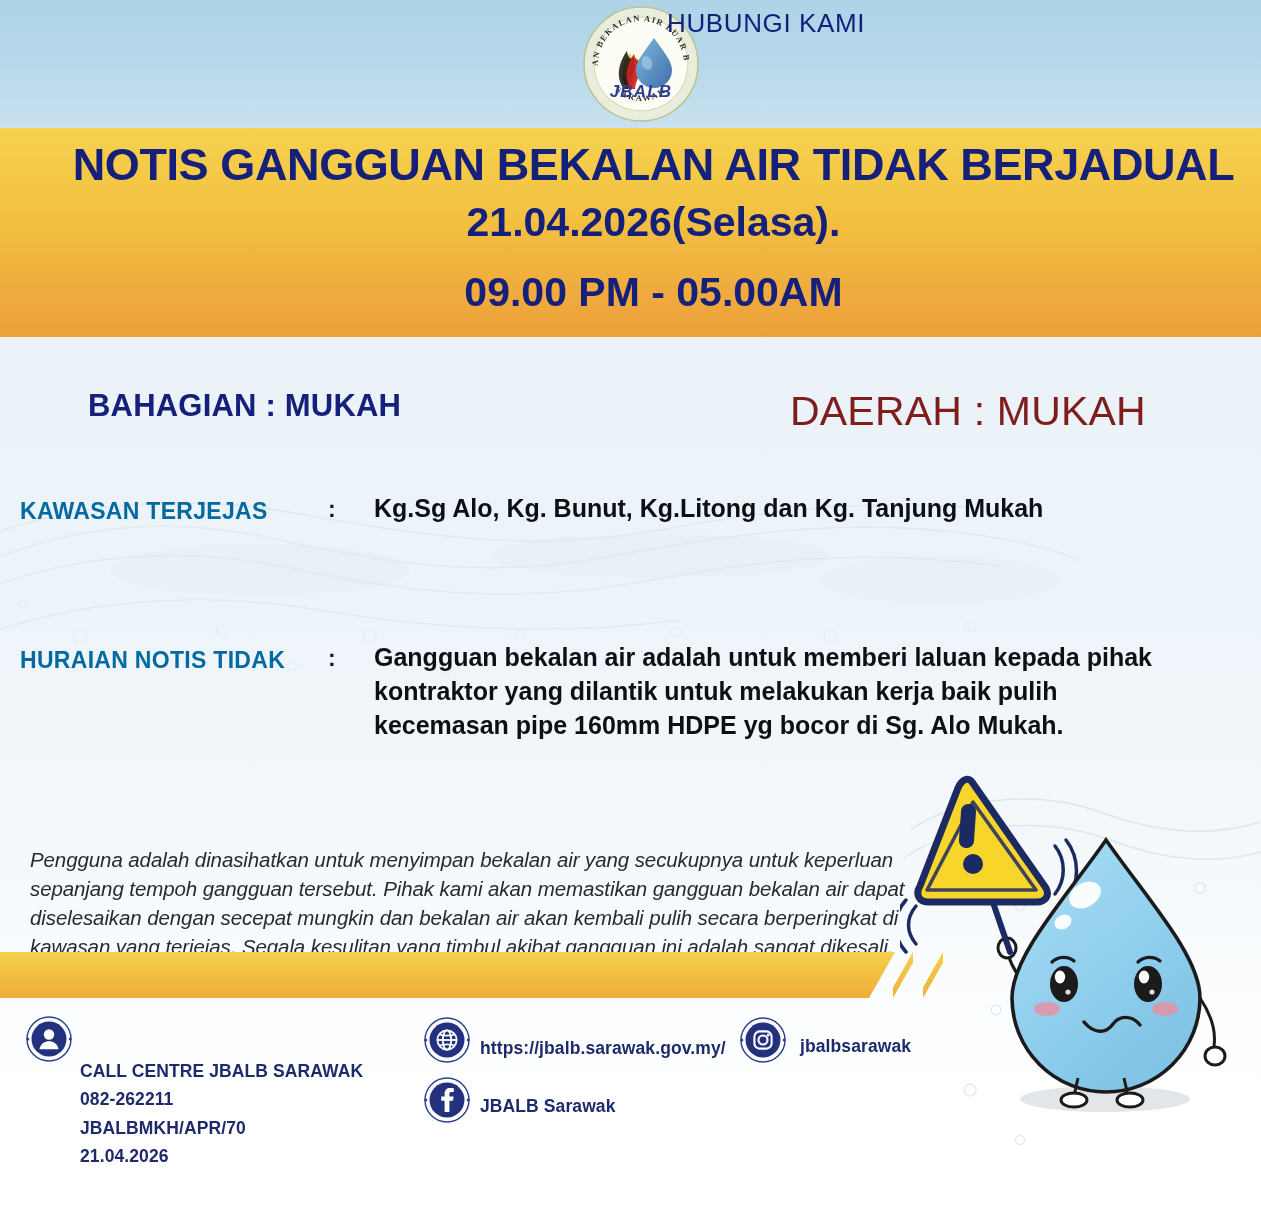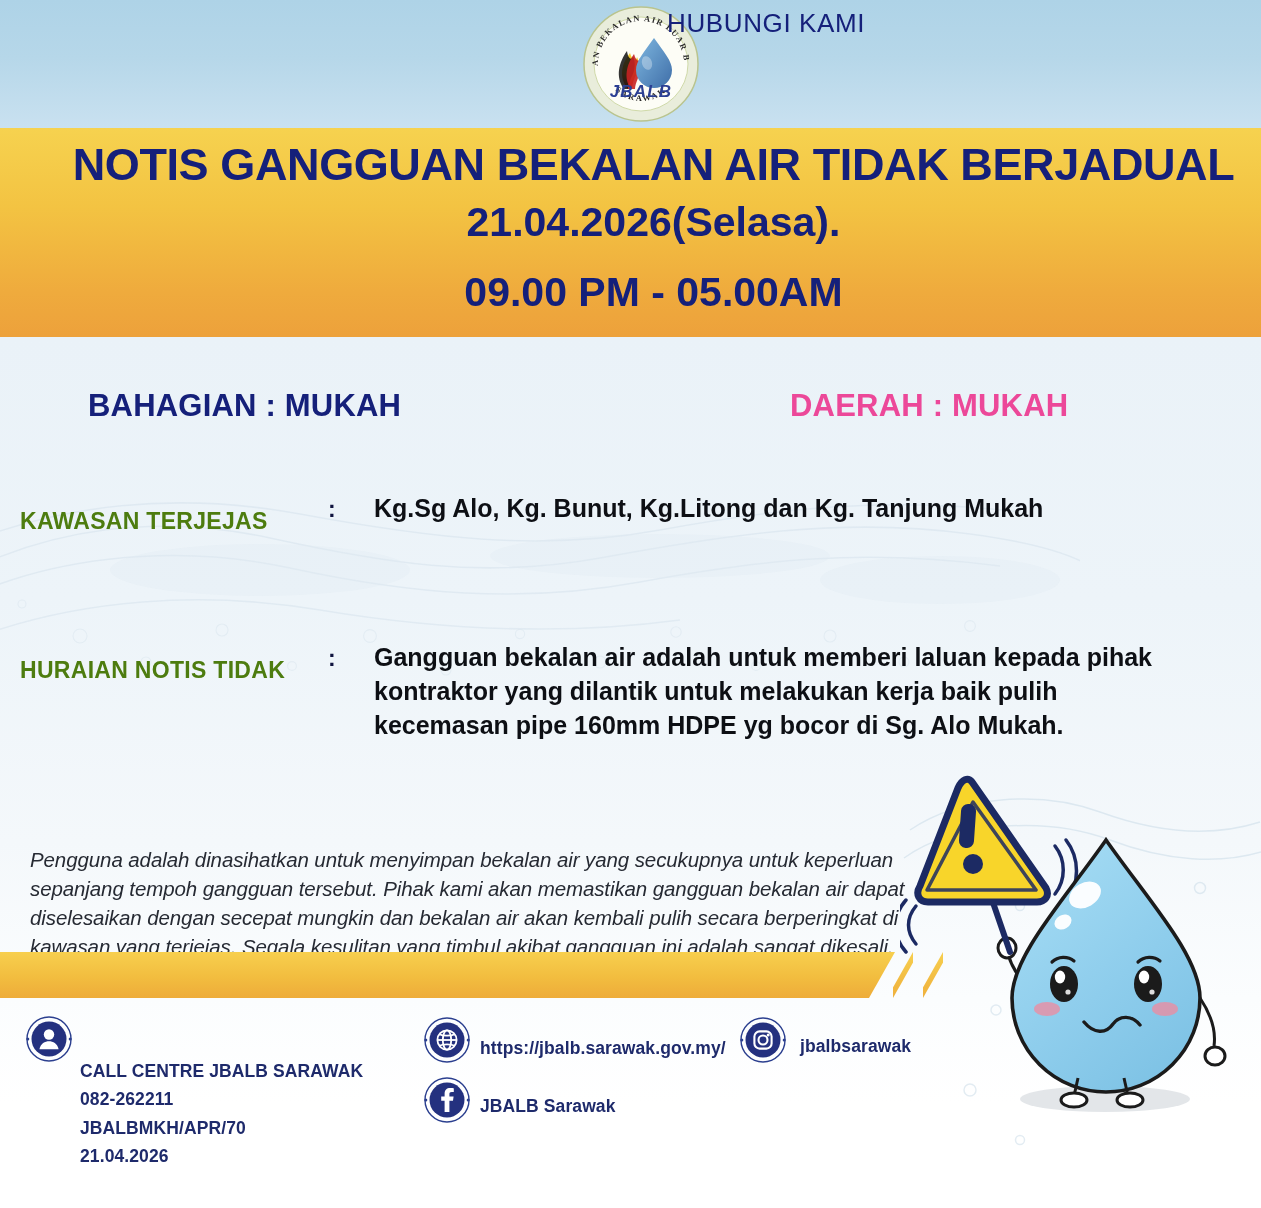--- a/index.html
+++ b/index.html
@@ -96,35 +96,35 @@
     position: absolute;
     left: 88px; top: 0;
     color: #15207a;
     font-size: 31px;
     font-weight: bold;
     letter-spacing: 0.2px;
   }
   .region-right {
     position: absolute;
     left: 790px; top: 0;
-    color: #ec4899;
-    font-size: 31px;
-    font-weight: bold;
+    color: #7f1d1d;
+    font-size: 41px;
+    font-weight: normal;
     letter-spacing: 0.2px;
   }
 
   
   .field {
     position: absolute;
     left: 0; width: 1261px;
   }
   .field-label {
     position: absolute;
-    left: 20px; top: 12px;
-    color: #4d7c0f;
+    left: 20px; top: 2px;
+    color: #0369a1;
     font-size: 23px;
     font-weight: bold;
     letter-spacing: 0.3px;
     white-space: nowrap;
   }
   .field-colon {
     position: absolute;
     left: 328px; top: 0;
     color: #10143f;
     font-size: 23px;

